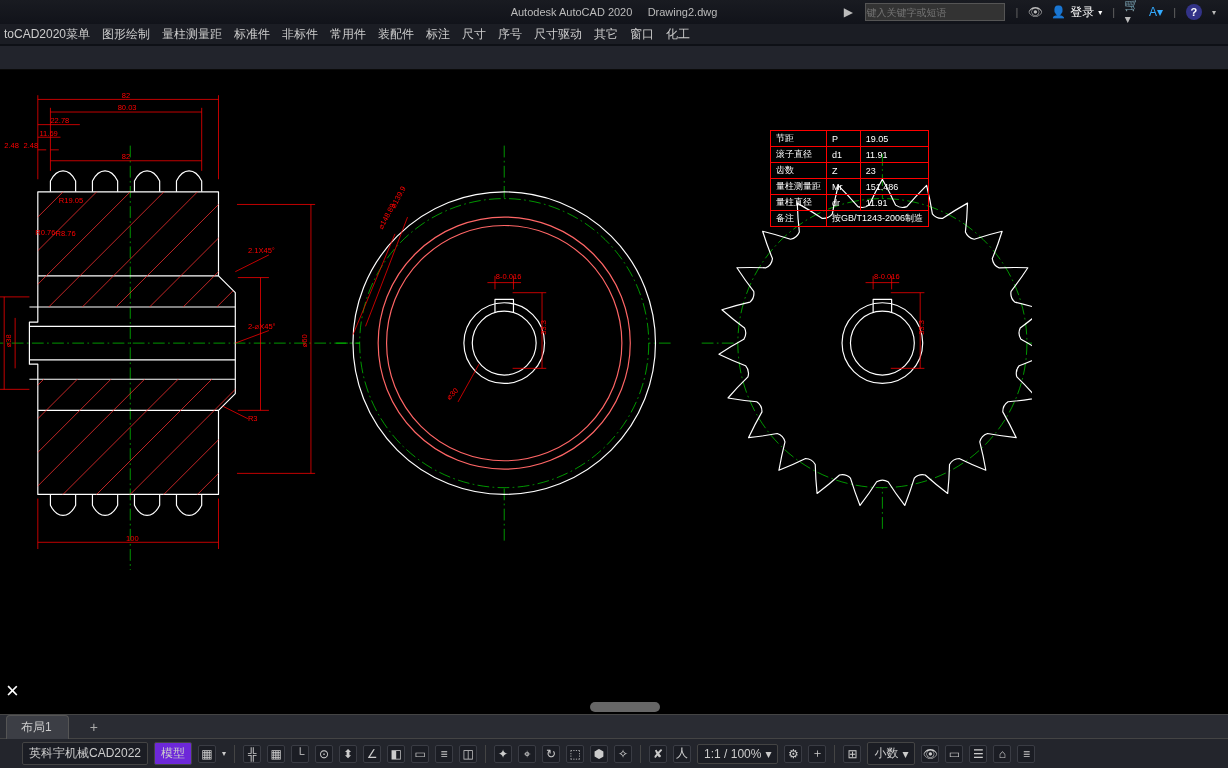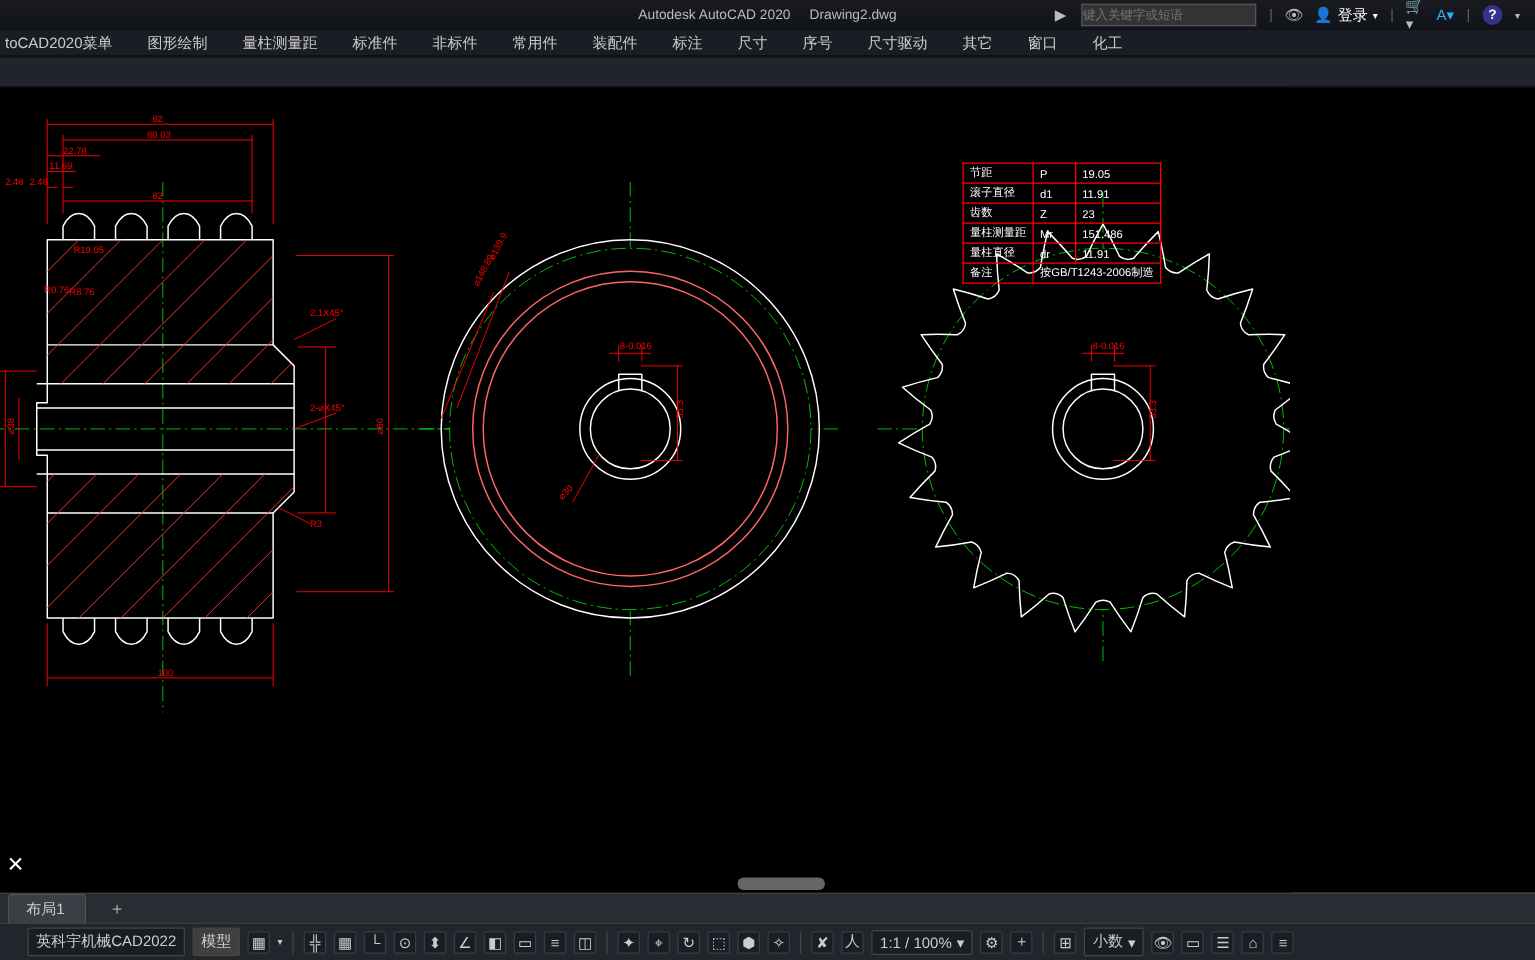--- a/index.html
+++ b/index.html
@@ -28,21 +28,21 @@
   .title-right .login { color:#fff; font-size:12px; display:flex; align-items:center; gap:4px;}
   .title-right .ico { width:14px; height:14px; display:inline-flex; align-items:center; justify-content:center; color:#bbb; font-size:12px;}
   .menu-bar {
     height: 22px;
     background: #1b1d24;
     display: flex;
     align-items:center;
     padding-left: 4px;
     font-size: 12px;
     color: #ccc;
-    gap: 28px;
+    gap: 12px;
     border-bottom: 2px solid #0e1016;
   }
   .toolbar-spacer { height:24px; background:#22242c; border-bottom:1px solid #0a0a0a;}
   .canvas {
     position: relative;
     width: 1032px;
     height: 644px;
     background: #000;
     overflow:hidden;
   }
@@ -64,21 +64,21 @@
     background:#23252c;
     display:flex;
     align-items:center;
     font-size:12px;
     color:#ccc;
     padding: 0 22px;
     gap: 6px;
     border-top:1px solid #444;
   }
   .status-bar .sbtn { border:1px solid #444; border-radius:2px; padding:2px 6px; display:flex; align-items:center; gap:4px; background:#1b1d24; }
-  .status-bar .sbtn.active { background:#404040; }
+  .status-bar .sbtn.active { background:#6d28d9; }
   .status-bar .sico { width:18px; height:18px; display:inline-flex; align-items:center; justify-content:center; background:#1b1d24; border:1px solid #3a3c44; border-radius:2px;}
   .status-bar .sep { width:1px; height:18px; background:#444; margin:0 2px;}
   
   svg { position:absolute; inset:0; }
   .hatch { stroke:#ff2222; stroke-width:0.9; }
   .dim { stroke:#ff0000; stroke-width:0.9; fill:none; }
   .dimtext { fill:#ff0000; font-size:9px; font-family:Arial; }
   .body { stroke:#ffffff; stroke-width:1.4; fill:none; stroke-linejoin:round;}
   .center { stroke:#00ff00; stroke-width:0.7; stroke-dasharray: 14 4 2 4; }
   .circ-red { stroke:#ff6666; }

